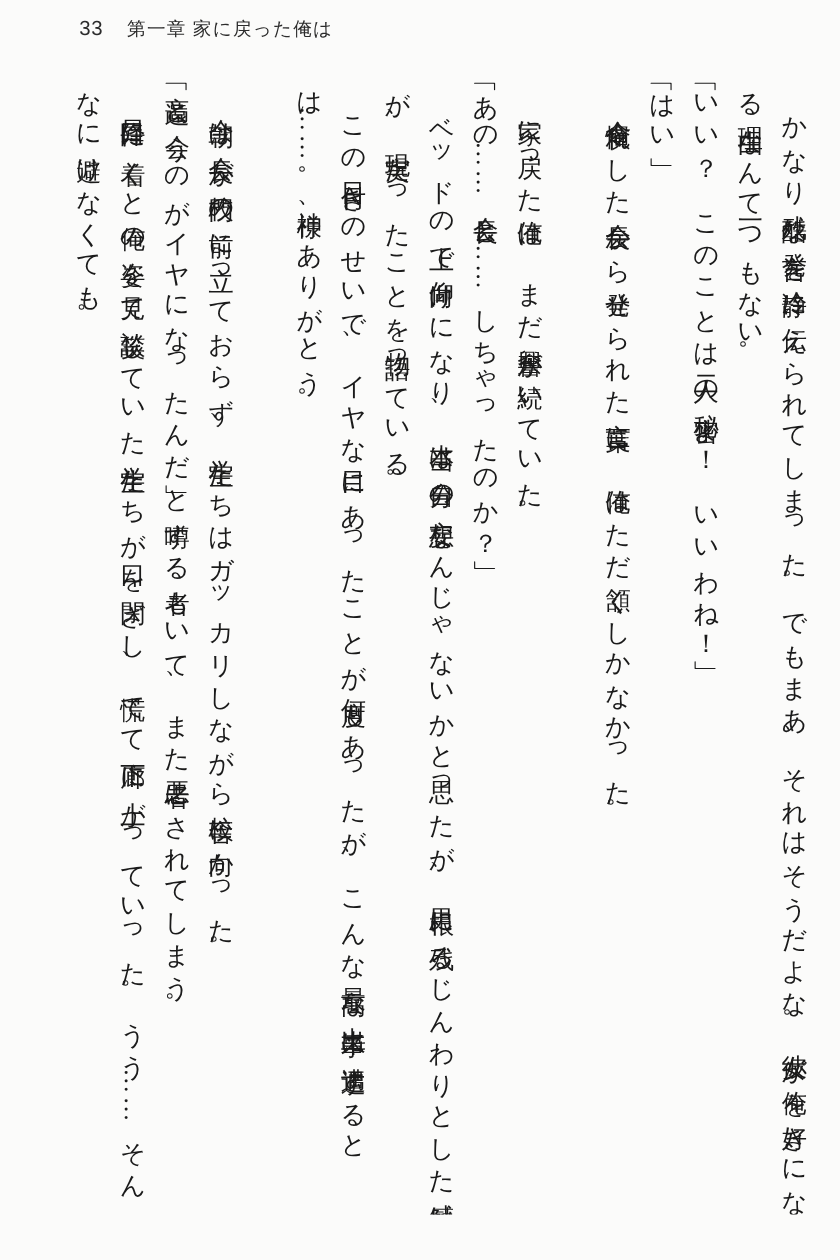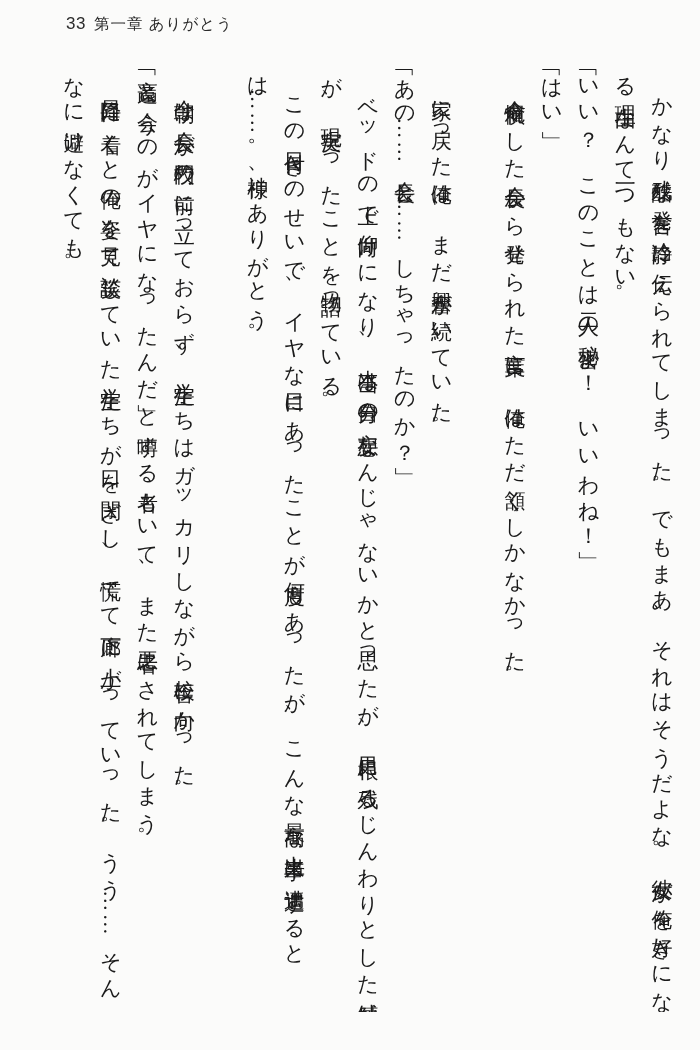--- a/index.html
+++ b/index.html
@@ -15,21 +15,21 @@
   .page {
     position: absolute;
     inset: 0;
   }
   .header {
     position: absolute;
     top: 14px;
     left: 66px;
     display: flex;
     align-items: baseline;
-    gap: 8px;
+    gap: 20px;
     font-family: "Liberation Sans", "DejaVu Sans", sans-serif;
     color: #2b2b2b;
   }
   .page-num {
     font-size: 17px;
     letter-spacing: 0.5px;
   }
   .chapter-title {
     font-size: 15.5px;
     letter-spacing: 1px;
@@ -59,21 +59,21 @@
     padding: 0;
     block-size: 36.75px;
   }
 </style>
 </head>
 <body>
 
 <div class="page">
   <div class="header">
     <span class="page-num">33</span>
-    <span class="chapter-title">第一章 ありがとう</span>
+    <span class="chapter-title">第一章 家に戻った俺は</span>
   </div>
 
   <div class="body-text">
       <p class="para indent">かなり残酷な発言を冷静に伝えられてしまった。でもまあ、それはそうだよな。彼女が俺を好きになる理由なんて一つもない。</p>
       <p class="para">「いい？　このことは二人の秘密よ！　いいわね！」</p>
       <p class="para">「はい」</p>
       <p class="para indent">命令慣れした会長から発せられた言葉に、俺はただ頷くしかなかった。</p>
       <p class="blank-line"></p>
       <p class="para indent">家に戻った俺は、まだ興奮が続いていた。</p>
       <p class="para">「あの……会長と……しちゃったのか？」</p>

